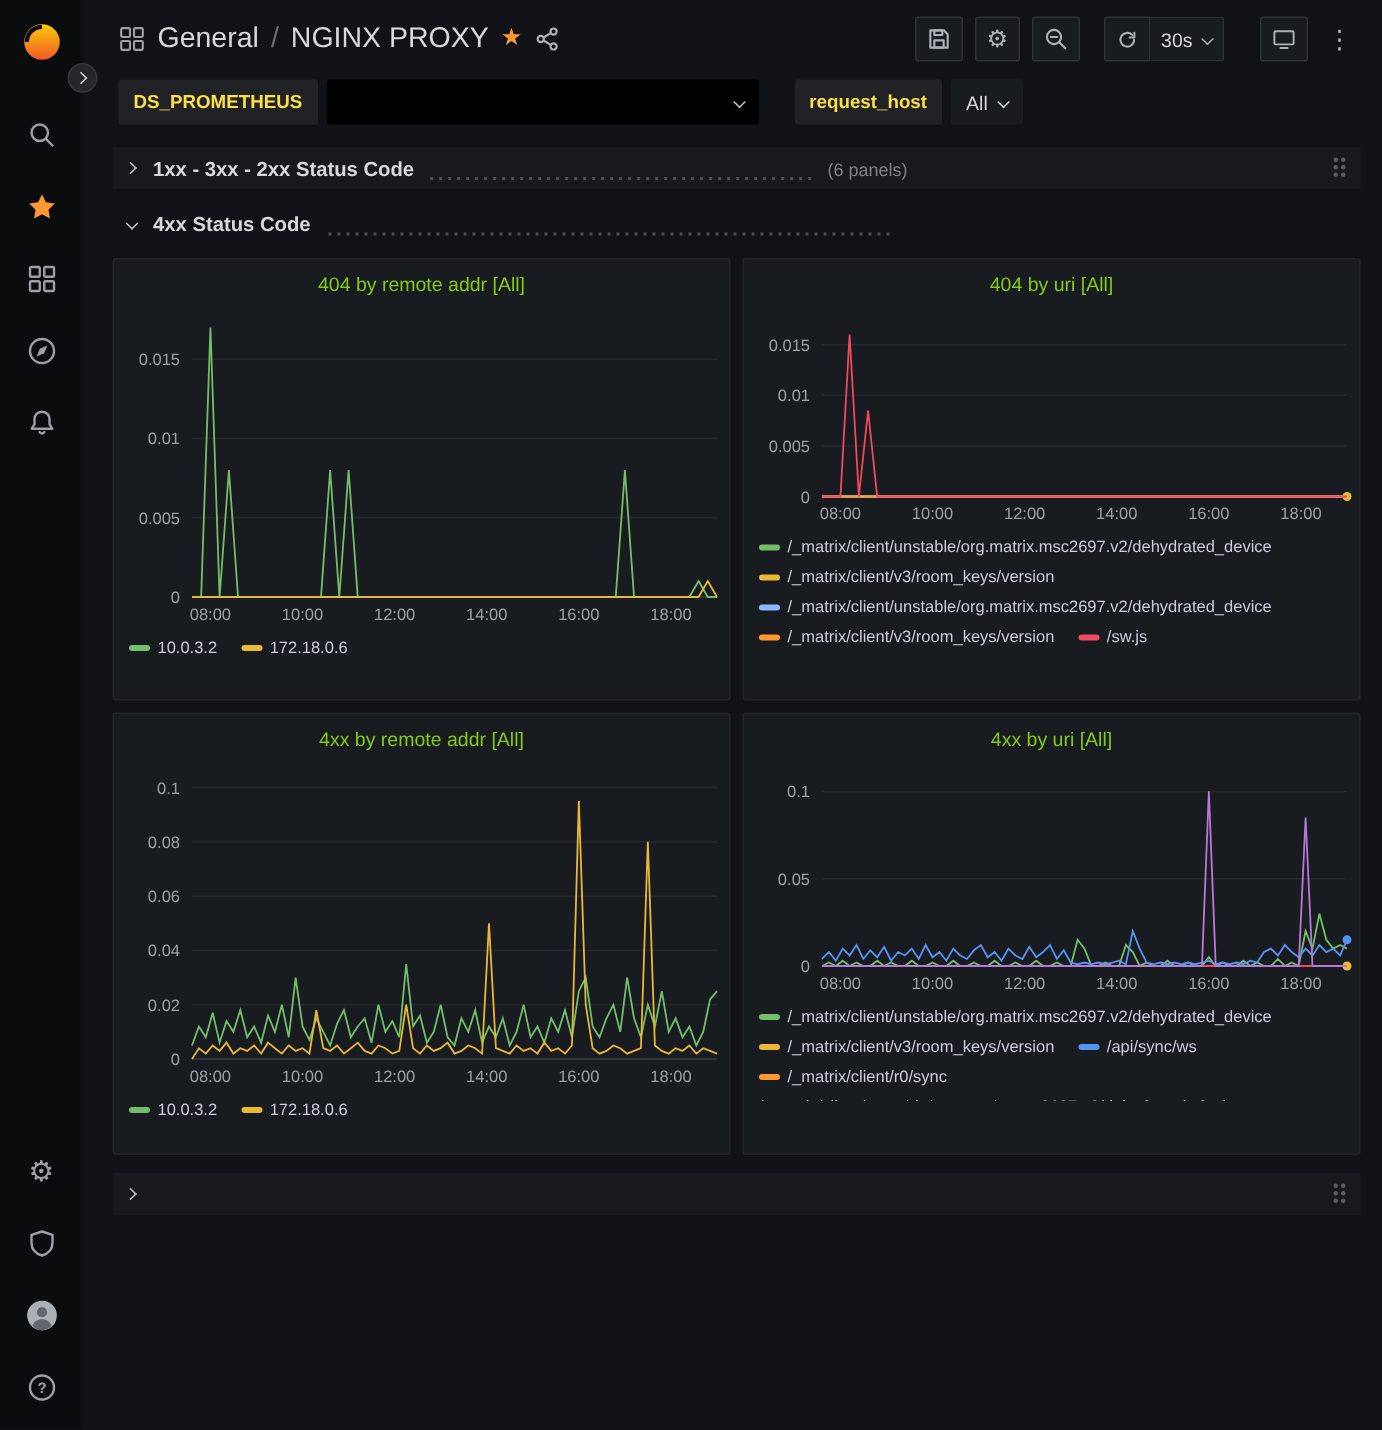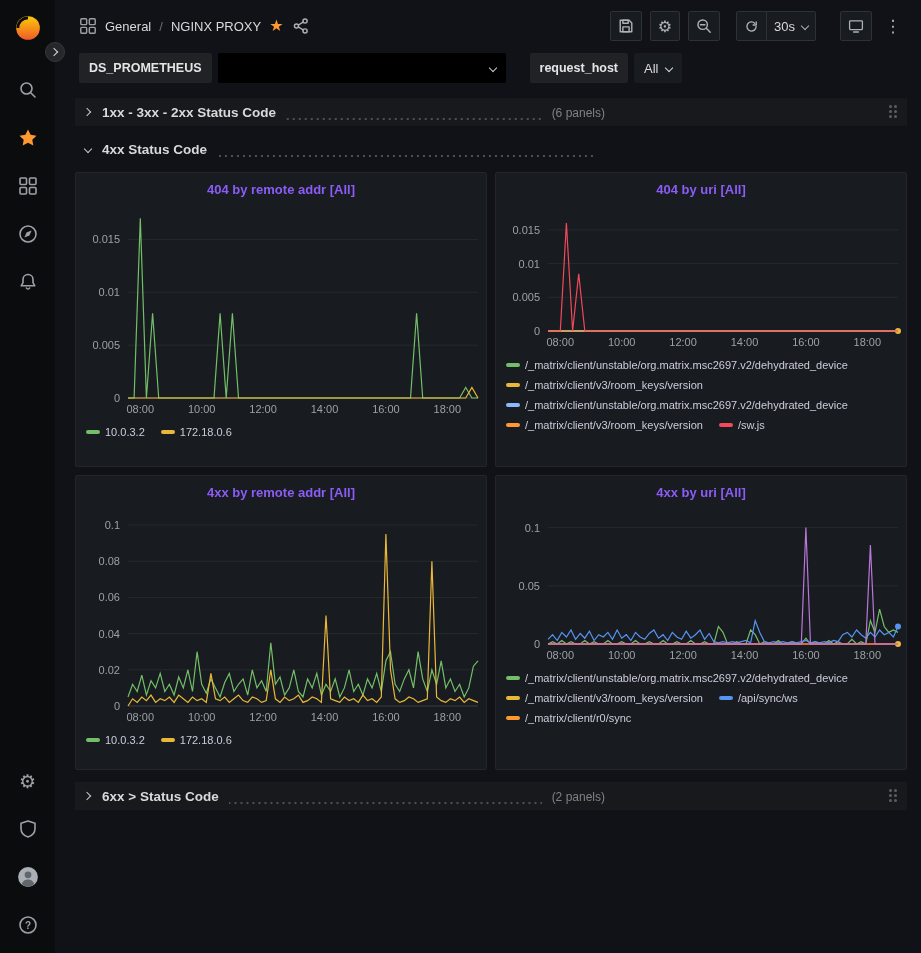--- a/index.html
+++ b/index.html
@@ -15,37 +15,37 @@
   .side-bottom{margin-top:auto;display:flex;flex-direction:column;align-items:center}
   .expand-btn{position:absolute;left:45px;top:42px;width:20px;height:20px;border-radius:50%;background:#26272b;border:1px solid #35383d;color:#d8d9da;display:flex;align-items:center;justify-content:center;cursor:pointer;z-index:9}
   .chev{display:inline-block;width:6px;height:6px;border-right:1.6px solid currentColor;border-bottom:1.6px solid currentColor;transform:rotate(45deg)}
   .chev.right{transform:rotate(-45deg);margin-left:-2px}
 
   
   .main{flex:1;display:flex;flex-direction:column;min-width:0}
 
   
   .topbar{height:52px;display:flex;align-items:center;padding:0 15px 0 24px;gap:8px;flex-shrink:0}
-  .crumbs{display:flex;align-items:center;gap:8px;font-size:13px;white-space:nowrap}
+  .crumbs{display:flex;align-items:center;gap:8px;font-size:19px;white-space:nowrap}
   .crumb-sep{color:#6a6e74}
   .tb-spacer{flex:1}
   .tb-btn{height:30px;min-width:30px;border:1px solid #2c3235;background:#181b1f;border-radius:2px;display:inline-flex;align-items:center;justify-content:center;color:#aeb2b8;padding:0 7px;gap:7px;cursor:pointer;font-size:13px;white-space:nowrap}
   .tb-btn .lbl{color:#d8d9da}
   .tb-btn .dim{color:#9da1a6}
   .btn-group{display:inline-flex}
   .btn-group .tb-btn + .tb-btn{border-left:none;border-radius:0 2px 2px 0}
   .btn-group .tb-btn:first-child{border-radius:2px 0 0 2px}
   .tb-icon-plain{width:26px;height:30px;display:inline-flex;align-items:center;justify-content:center;color:#aeb2b8;font-size:17px;cursor:pointer}
   .hdr-star{color:#ff9830;font-size:16px;cursor:pointer;line-height:1}
   .hdr-share{color:#aeb2b8;cursor:pointer;display:inline-flex}
   .hdr-apps{color:#9da1a6;display:inline-flex}
 
   
   .subbar{height:38px;display:flex;align-items:center;padding:0 15px 6px 24px;gap:6px;flex-shrink:0}
-  .var-label{height:30px;display:inline-flex;align-items:center;padding:0 10px;background:#202226;border-radius:2px;color:#e5e5e5;font-size:12.5px;font-weight:700;cursor:default}
+  .var-label{height:30px;display:inline-flex;align-items:center;padding:0 10px;background:#202226;border-radius:2px;color:#fde047;font-size:12.5px;font-weight:700;cursor:default}
   .var-select{height:30px;display:inline-flex;align-items:center;justify-content:space-between;padding:0 10px;border-radius:2px;cursor:pointer;color:#c7c8cc}
   .var-select.black{background:#000;width:288px;margin-right:18px}
   .var-select.plain{background:#181b1f;gap:8px;font-size:13px;color:#d8d9da}
 
   
   .content{flex:1;padding:8px 14px 0 20px;overflow:hidden}
 
   
   .rowhdr{height:28px;display:flex;align-items:center;margin-bottom:9px;padding:0 8px;cursor:pointer}
   .rowhdr.collapsed{background:#17191d}
@@ -53,21 +53,21 @@
   .row-left{display:flex;align-items:flex-end;width:512px;min-width:0}
   .dotlead{flex:1;height:2px;margin:0 10px;background-image:radial-gradient(circle,#4c4f55 1px,transparent 1.3px);background-size:6px 2px;background-repeat:repeat-x;background-position:center}
   .rcount{font-size:12px;color:#7e8287;white-space:nowrap}
   .rowchev{color:#c7c8cc;display:inline-flex;width:10px;justify-content:center}
   .drag{margin-left:auto;display:grid;grid-template-columns:repeat(2,5px);grid-auto-rows:5px;cursor:grab}
   .drag i{width:3px;height:3px;border-radius:50%;background:#5a5e64}
 
   
   .grid{display:grid;grid-template-columns:1fr 1fr;gap:8px;margin-bottom:12px}
   .panel{background:#181b1f;border:1px solid #22252b;border-radius:2px;height:295px;display:flex;flex-direction:column;overflow:hidden}
-  .panel-title{height:32px;display:flex;align-items:center;justify-content:center;font-size:13px;font-weight:700;color:#8b5cf6;flex-shrink:0;cursor:pointer}
+  .panel-title{height:32px;display:flex;align-items:center;justify-content:center;font-size:13px;font-weight:400;color:#84cc16;flex-shrink:0;cursor:pointer}
   .chart{padding:0 6px;flex-shrink:0}
   .chart svg{display:block}
   .chart text{font-size:11px;fill:#9ca1a7;font-family:"Liberation Sans",sans-serif}
   .legend{padding:4px 10px 0;font-size:11px;color:#ccccdc;overflow:hidden}
   .legend-row{display:flex;gap:16px;line-height:20px;white-space:nowrap}
   .legend-item{display:inline-flex;align-items:center;gap:5px;cursor:pointer}
   .swatch{width:14px;height:4px;border-radius:2px;display:inline-block;flex-shrink:0}
   .clip-legend .legend{max-height:70px}
 
   svg.ic{stroke:currentColor;fill:none;stroke-width:1.6;stroke-linecap:round;stroke-linejoin:round}
@@ -456,25 +456,20 @@
               </div>
             </div>
         </div>
       </div>
 
 
       <div class="rowhdr collapsed">
         <span class="rowchev">
             <span class="chev right"></span>
           </span>
-        <div class="row-left">
-          <span class="rtitle">6xx &gt; Status Code</span>
-          <span class="dotlead"></span>
-          <span class="rcount">(2 panels)</span>
-        </div>
         <span class="drag">
             <i></i>
             <i></i>
             <i></i>
             <i></i>
             <i></i>
             <i></i>
           </span>
       </div>
 

